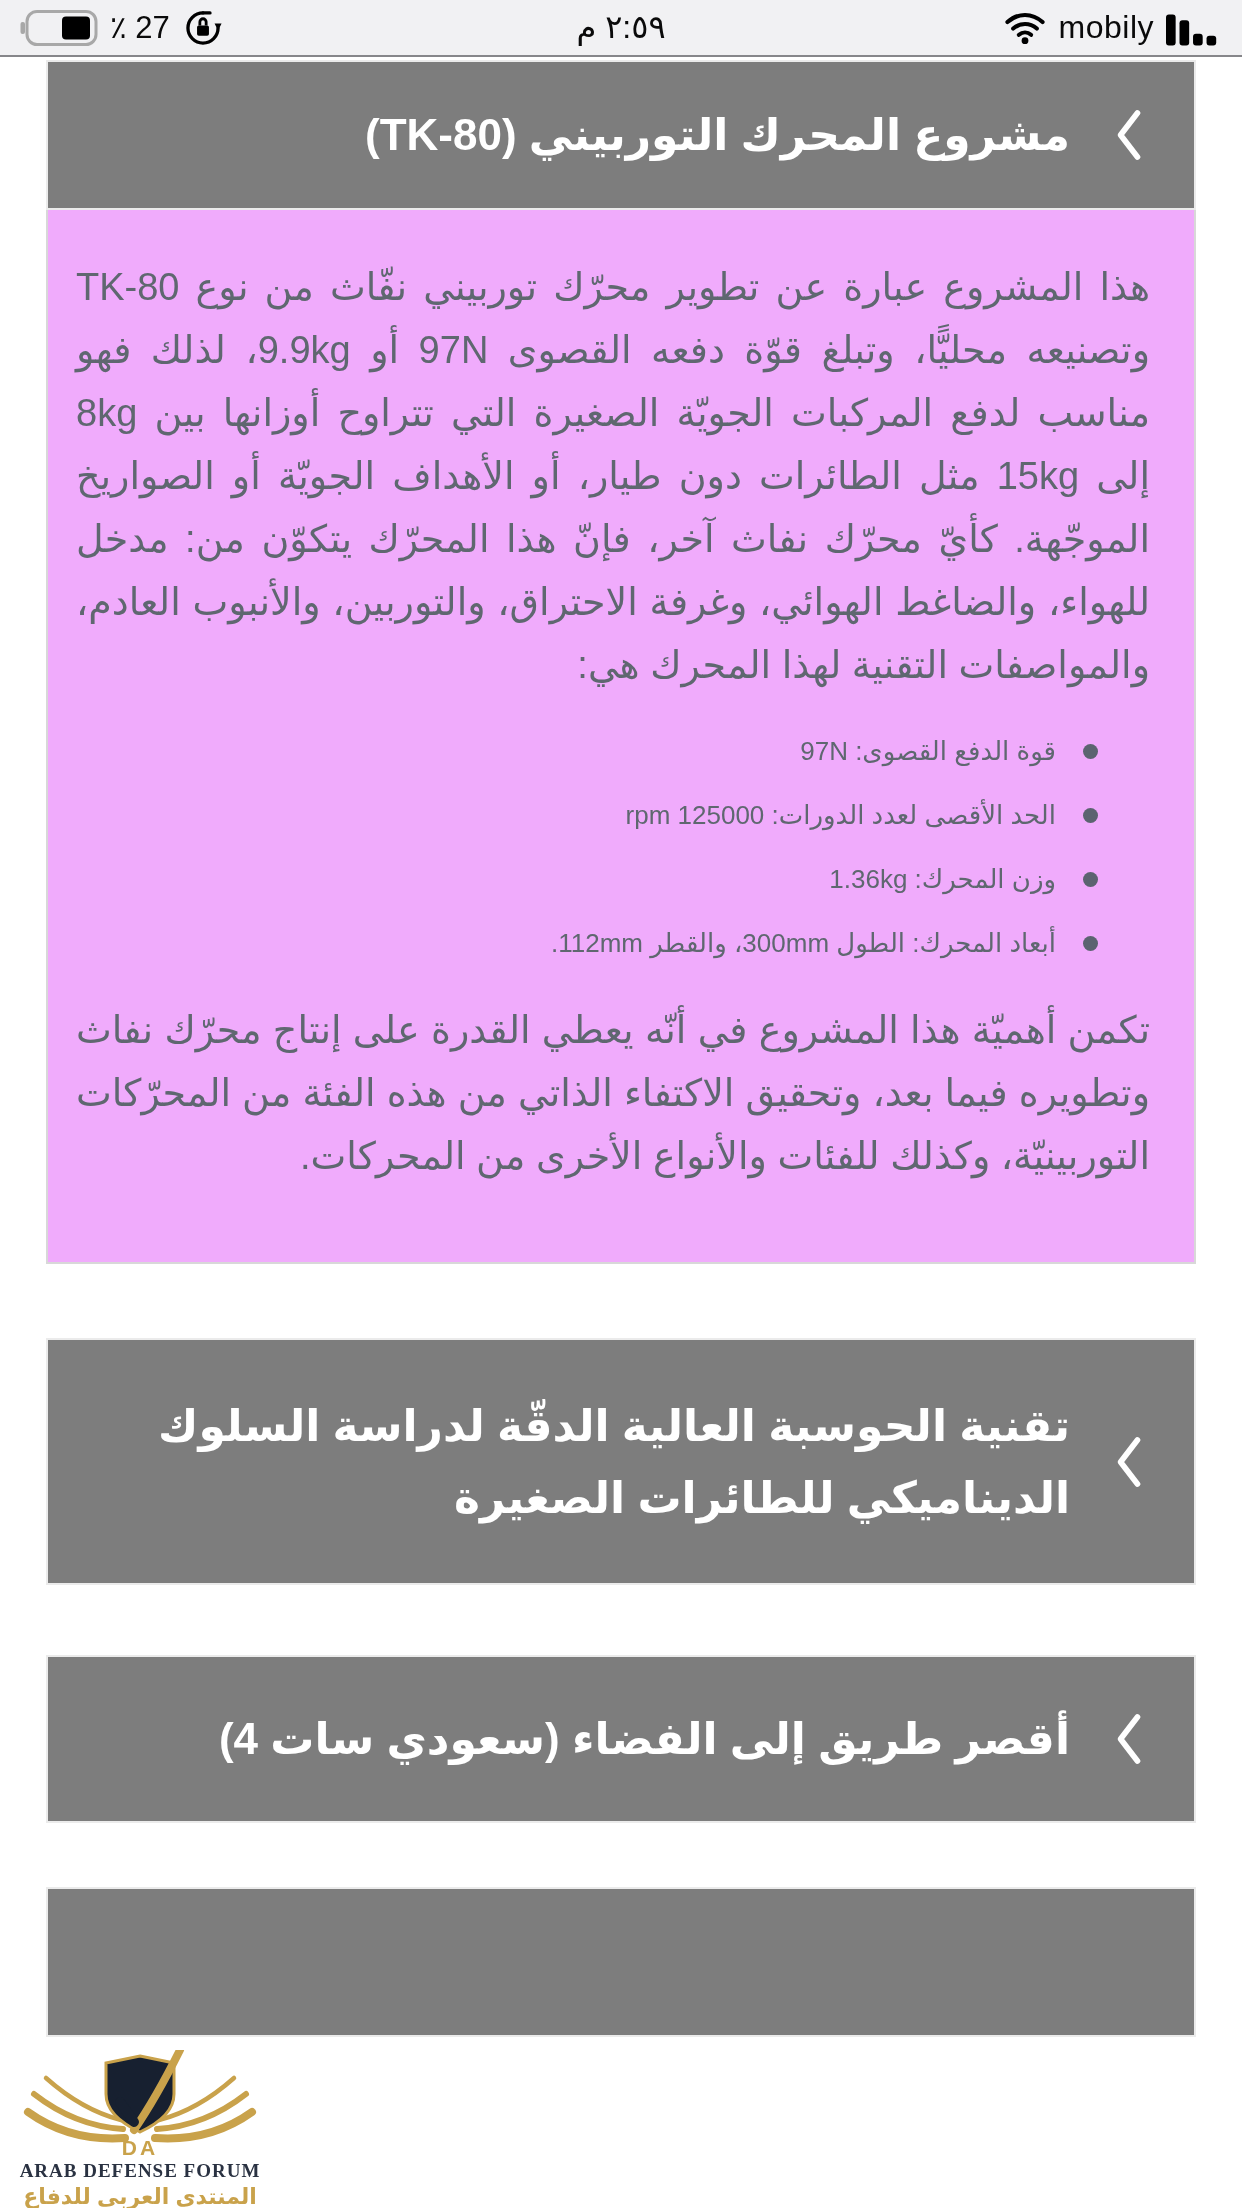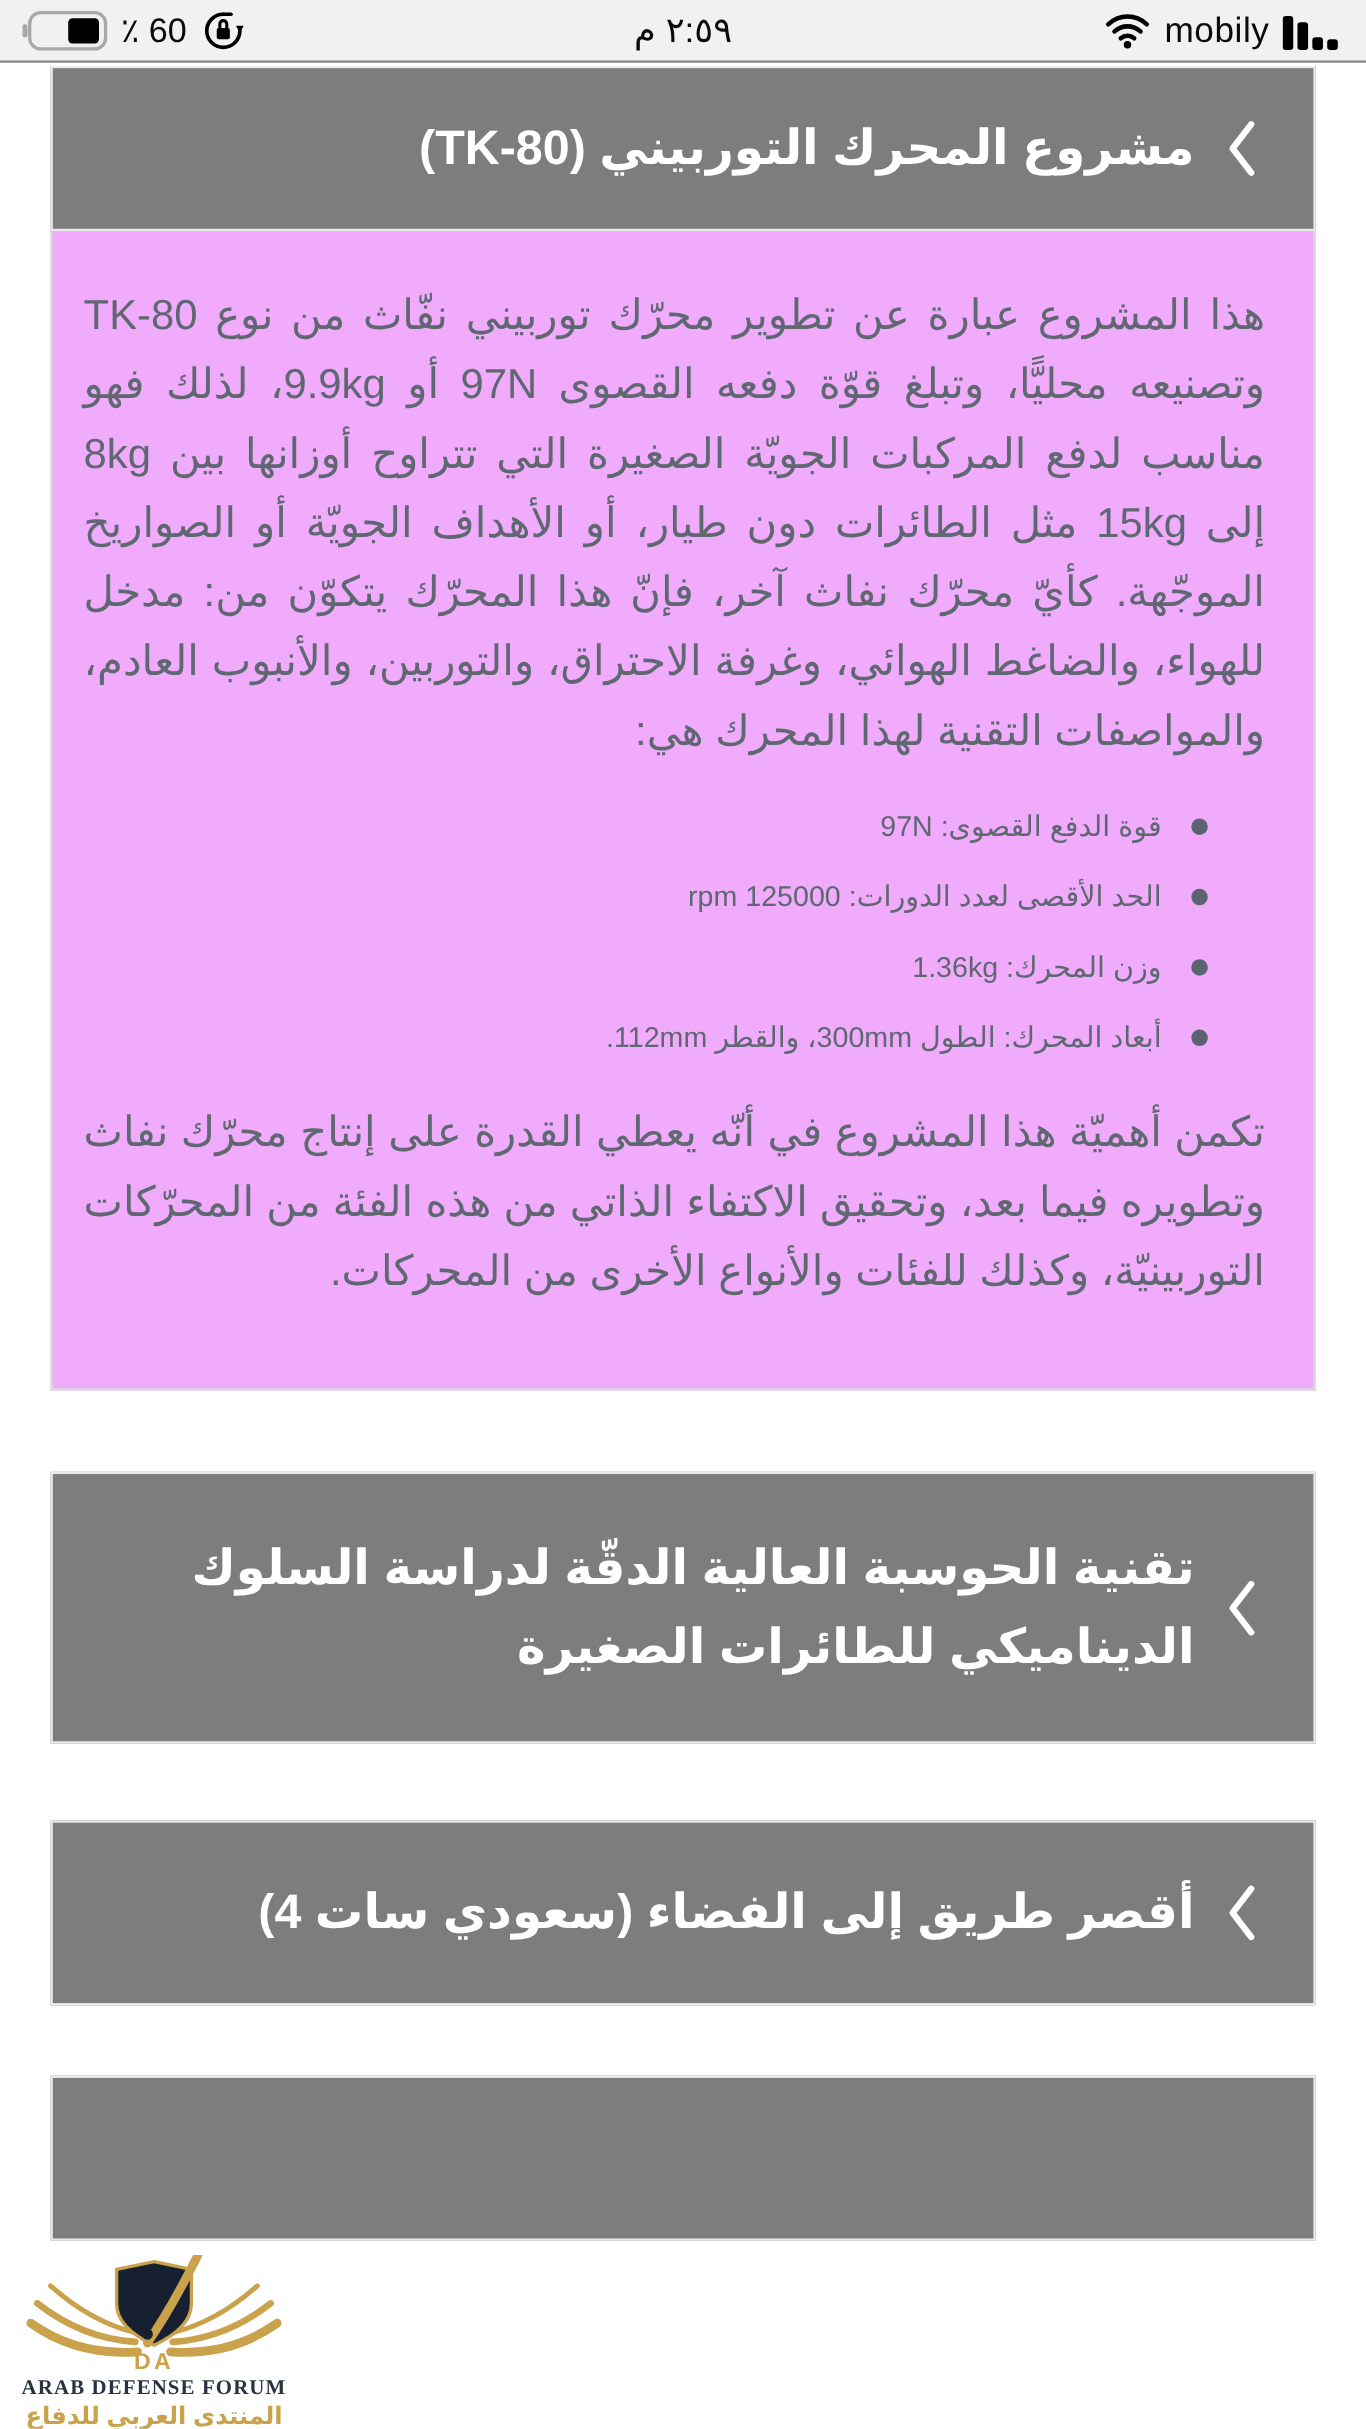--- a/index.html
+++ b/index.html
@@ -23,21 +23,21 @@
     font-size:32px; font-weight:400; color:#0a0a0a;
   }
   .bidi-ltr { direction:ltr; unicode-bidi:bidi-override; }
   .sb-pct { font-size:31px; color:#0a0a0a; }
   .sb-carrier { font-size:32px; color:#0a0a0a; letter-spacing:.5px; }
   .sb-icon { display:inline-flex; align-items:center; }
 
   
   .content-col { margin:0 46px; }
   .acc-header {
-    direction:rtl; display:flex; align-items:center; gap:26px;
+    direction:rtl; display:flex; align-items:center; gap:42px;
     background:#7d7d7d; border:2px solid #ebebeb;
     padding:0 48px 0 60px; color:#ffffff; cursor:pointer;
   }
   .acc-title {
     font-size:44px; font-weight:700; line-height:1.62; max-width:920px;
     text-align:right;
   }
   .chevron-icon { flex:0 0 auto; display:inline-flex; }
 
   .acc-h1 { margin-top:3px; height:150px; }
@@ -85,21 +85,21 @@
 
 <div class="status-bar">
   <div class="sb-left">
     <span class="sb-icon">
       <svg width="78" height="38" viewBox="0 0 78 38">
         <rect x="0.5" y="13" width="4.5" height="12" rx="2" fill="#a8a8a8"></rect>
         <rect x="7" y="2.5" width="69" height="33" rx="10" fill="none" stroke="#a8a8a8" stroke-width="3"></rect>
         <rect x="42" y="7.5" width="28" height="23" rx="4" fill="#000"></rect>
       </svg>
     </span>
-    <span class="sb-pct bidi-ltr">٪ 60</span>
+    <span class="sb-pct bidi-ltr">٪ 27</span>
     <span class="sb-icon">
       <svg width="42" height="42" viewBox="0 0 24 24">
         <path d="M20.6 12 A8.6 8.6 0 1 1 12 3.4" fill="none" stroke="#000" stroke-width="1.9" stroke-linecap="round"></path>
         <path d="M12 3.4 h4" fill="none" stroke="#000" stroke-width="1.9" stroke-linecap="round"></path>
         <polygon points="18.6,9.4 22.6,9.4 20.6,13.4" fill="#000"></polygon>
         <rect x="8.6" y="10.6" width="6.8" height="5.8" rx="1" fill="#000"></rect>
         <path d="M10.2 10.6 v-2.1 a1.8 1.8 0 0 1 3.6 0 v2.1" fill="none" stroke="#000" stroke-width="1.6"></path>
       </svg>
     </span>
   </div>

